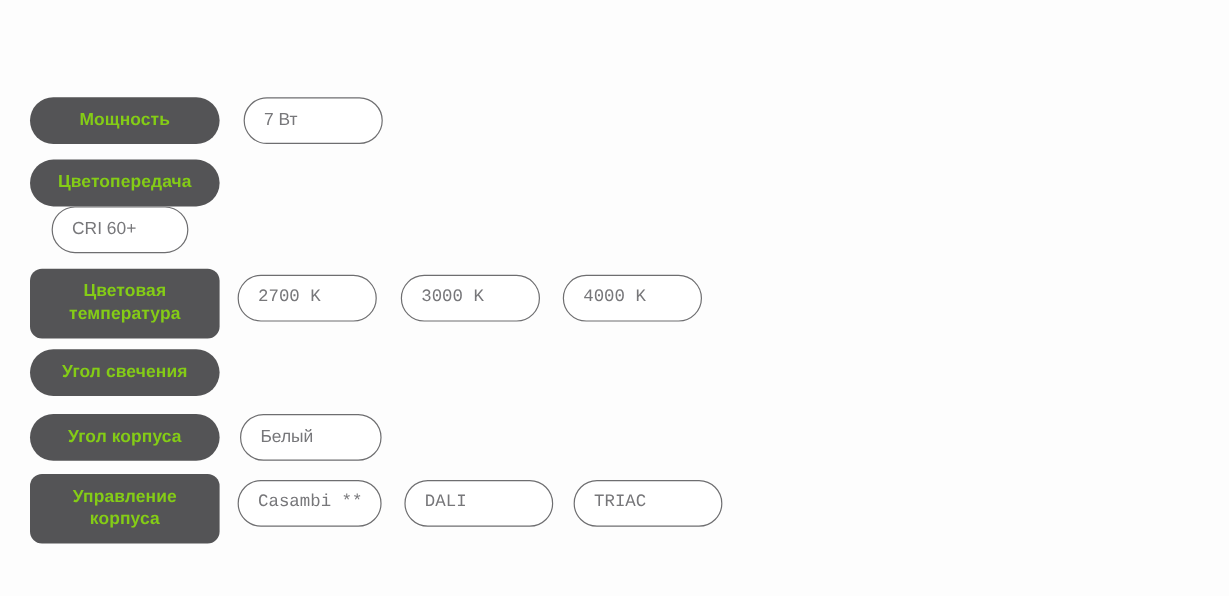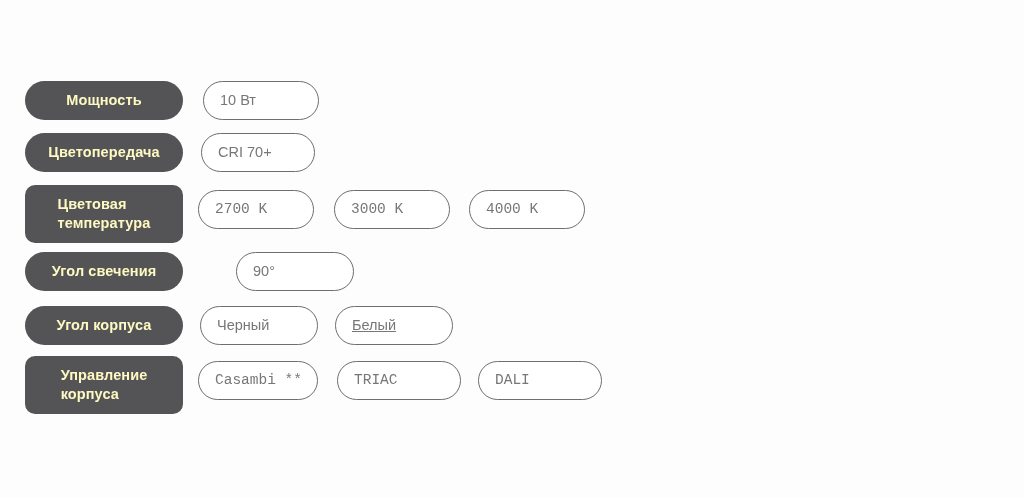--- a/index.html
+++ b/index.html
@@ -29,26 +29,26 @@
     margin-bottom: 14px;
   }
 
   
   .spec-label {
     flex: 0 0 auto;
     width: 158px;
     min-height: 39px;
     box-sizing: border-box;
     background: #545456;
-    color: #fef9c3;
+    color: #84cc16;
     border-radius: 22px;
     display: flex;
     align-items: center;
     justify-content: center;
-    text-align: left;
+    text-align: center;
     font-size: 14.5px;
     line-height: 19px;
     font-weight: 600;
     letter-spacing: 0.1px;
     padding: 10px 8px;
     user-select: none;
   }
   .spec-label.two-line {
     min-height: 49px;
     border-radius: 10px;
@@ -93,84 +93,80 @@
   .r-body    .option-pill:nth-child(1) { margin-left: 17px; width: 118px; }
   .r-body    .option-pill:nth-child(2) { margin-left: 17px; width: 118px; text-decoration: underline; }
 
   .r-dim     .option-pill:nth-child(1) { margin-left: 15px; width: 120px; }
   .r-dim     .option-pill:nth-child(2) { margin-left: 19px; width: 124px; }
   .r-dim     .option-pill:nth-child(3) { margin-left: 17px; width: 124px; }
   .r-dim     .option-pill:nth-child(4) { margin-left: 17px; width: 118px; }
 
   
   .r-power  { margin-bottom: 13px; }
-  .r-cri    { margin-bottom: 13px; }
+  .r-cri    { margin-bottom: 13px; flex-direction: column; }
   .r-cct    { margin-bottom: 9px; }
-  .r-beam   { margin-bottom: 15px; gap: 36px; }
+  .r-beam   { margin-bottom: 15px; }
   .r-body   { margin-bottom: 11px; }
   .r-dim    { margin-bottom: 0; }
 
   .r-cct  .spec-options { padding-top: 5px; font-family: Liberation Mono, monospace; }
   .r-dim  .spec-options { padding-top: 5px; font-family: Liberation Mono, monospace; }
 </style>
 </head>
 <body>
 
 <div id="spec-table">
 
   <div class="spec-row r-power">
     <div class="spec-label">Мощность</div>
     <div class="spec-options">
-      <div class="option-pill">10 Вт</div>
+      <div class="option-pill">7 Вт</div>
     </div>
   </div>
 
   <div class="spec-row r-cri">
     <div class="spec-label">Цветопередача</div>
     <div class="spec-options">
-      <div class="option-pill">CRI 70+</div>
+      <div class="option-pill">CRI 60+</div>
     </div>
   </div>
 
   <div class="spec-row r-cct">
     <div class="spec-label two-line">
       <span>
         <span>Цветовая</span><br>
         <span>температура</span>
       </span>
     </div>
     <div class="spec-options">
       <div class="option-pill">2700 K</div>
       <div class="option-pill">3000 K</div>
       <div class="option-pill">4000 K</div>
     </div>
   </div>
 
   <div class="spec-row r-beam">
     <div class="spec-label">Угол свечения</div>
-    <div class="spec-options">
-      <div class="option-pill">90°</div>
-    </div>
   </div>
 
   <div class="spec-row r-body">
     <div class="spec-label">Угол корпуса</div>
     <div class="spec-options">
-      <div class="option-pill">Черный</div>
       <div class="option-pill">Белый</div>
     </div>
   </div>
 
   <div class="spec-row r-dim">
     <div class="spec-label two-line">
       <span>
         <span>Управление</span><br>
         <span>корпуса</span>
       </span>
     </div>
     <div class="spec-options">
       <div class="option-pill">Casambi **</div>
+      <div class="option-pill">DALI</div>
       <div class="option-pill">TRIAC</div>
-      <div class="option-pill">DALI</div>
     </div>
   </div>
 
 </div>
 
 </body></html>

